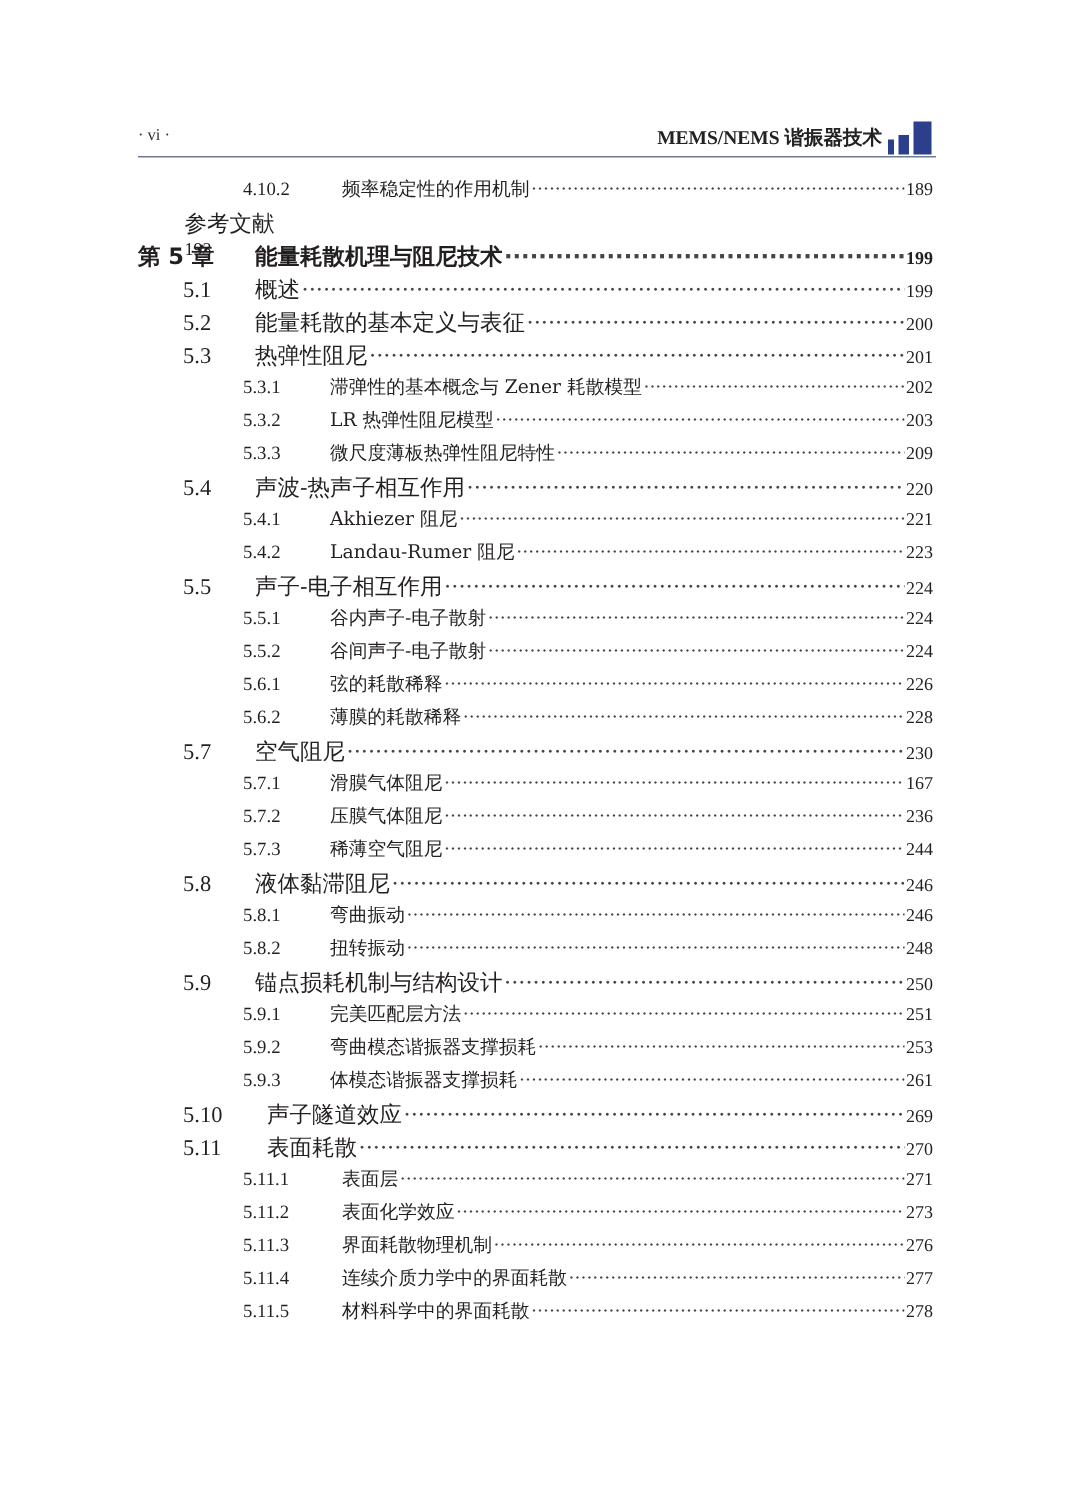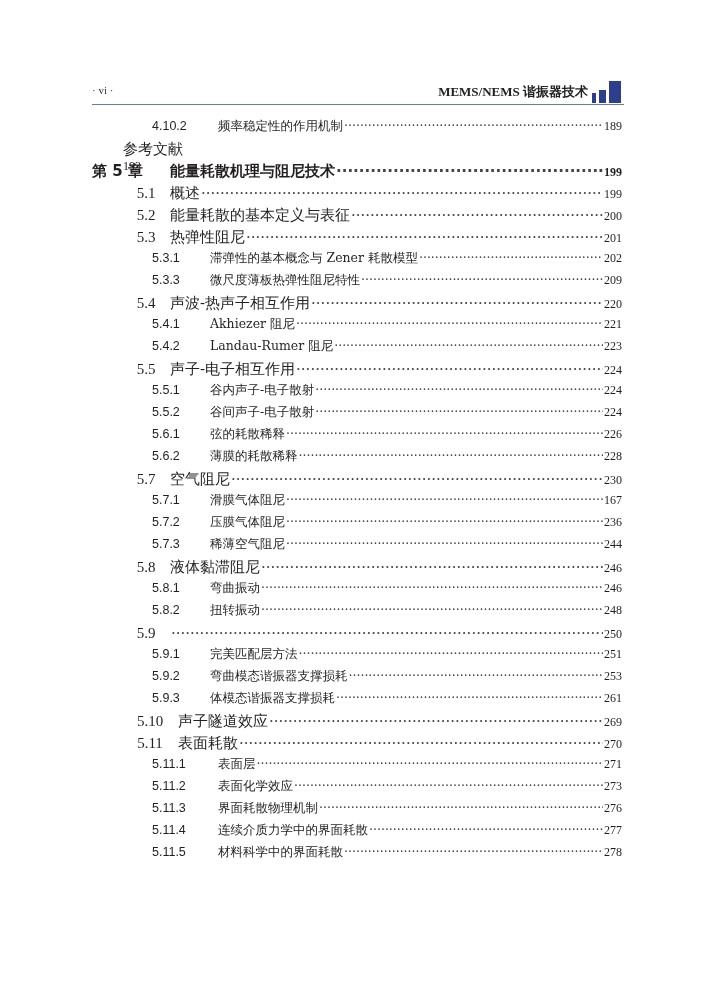--- a/index.html
+++ b/index.html
@@ -12,23 +12,23 @@
   .blocks { position:absolute; right:0; top:1px; height:22px; width:30px; }
   .blocks span { position:absolute; bottom:0; background:#2b3f8c; }
   .toc { position:absolute; left:92px; top:118px; width:530px; }
   .row { position:relative; display:flex; align-items:baseline; white-space:nowrap; }
   .row .num { display:inline-block; }
   .row .lbl { display:inline-block; }
   .row .dots { flex:1; overflow:hidden; margin:0 1px; color:#444; }
   .row .dots::after { content:"··································································································································································"; letter-spacing:0px; }
   .row .pg { text-align:right; font-family:"Liberation Serif",serif; }
   .l3 { height:22px; font-size:12.5px; padding-left:60px; }
-  .l3 .num { width:58px; font-family:Liberation Sans, sans-serif; }
+  .l3 .num { width:58px; font-family:Liberation Serif, serif;margin-left:10px; }
   .l2 { height:22px; font-size:15px; padding-left:30px; }
-  .l2 .num { width:48px; font-family:"Liberation Serif",serif;text-align:center; }
+  .l2 .num { width:48px; font-family:"Liberation Serif",serif; }
   .l2w .num { width:56px; }
   .l1 { height:22px; font-size:15px; font-weight:bold; font-family:"DejaVu Sans","Liberation Sans",sans-serif;justify-content:center; }
   .l1 .num { width:78px; }
   .ref { height:22px; font-size:15px; padding-left:30px;flex-direction:column; }
   .l3w .num { width:66px; }
   .pg { font-size:12px; }
 </style>
 </head>
 <body>
 
@@ -79,20 +79,26 @@
       <span class="dots"></span>
       <span class="pg">201</span>
     </div>
     <div class="row l3">
       <span class="num">5.3.1</span>
       <span class="lbl">滞弹性的基本概念与 Zener 耗散模型</span>
       <span class="dots"></span>
       <span class="pg">202</span>
     </div>
     <div class="row l3">
+      <span class="num">5.3.2</span>
+      <span class="lbl">LR 热弹性阻尼模型</span>
+      <span class="dots"></span>
+      <span class="pg">203</span>
+    </div>
+    <div class="row l3">
       <span class="num">5.3.3</span>
       <span class="lbl">微尺度薄板热弹性阻尼特性</span>
       <span class="dots"></span>
       <span class="pg">209</span>
     </div>
     <div class="row l2">
       <span class="num">5.4</span>
       <span class="lbl">声波-热声子相互作用</span>
       <span class="dots"></span>
       <span class="pg">220</span>
@@ -176,20 +182,21 @@
       <span class="pg">246</span>
     </div>
     <div class="row l3">
       <span class="num">5.8.2</span>
       <span class="lbl">扭转振动</span>
       <span class="dots"></span>
       <span class="pg">248</span>
     </div>
     <div class="row l2">
       <span class="num">5.9</span>
+      <span class="lbl">锚点损耗机制与结构设计</span>
       <span class="dots"></span>
       <span class="pg">250</span>
     </div>
     <div class="row l3">
       <span class="num">5.9.1</span>
       <span class="lbl">完美匹配层方法</span>
       <span class="dots"></span>
       <span class="pg">251</span>
     </div>
     <div class="row l3">

